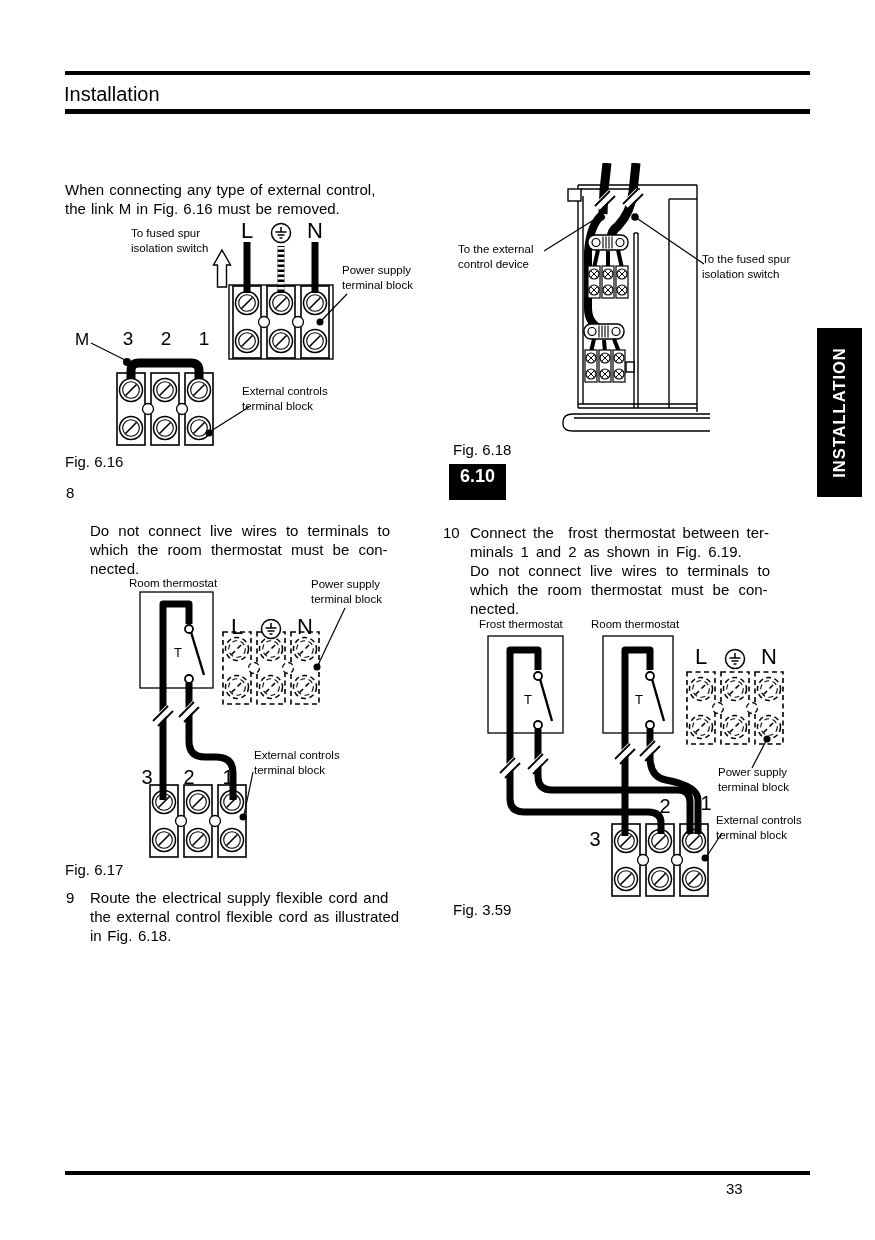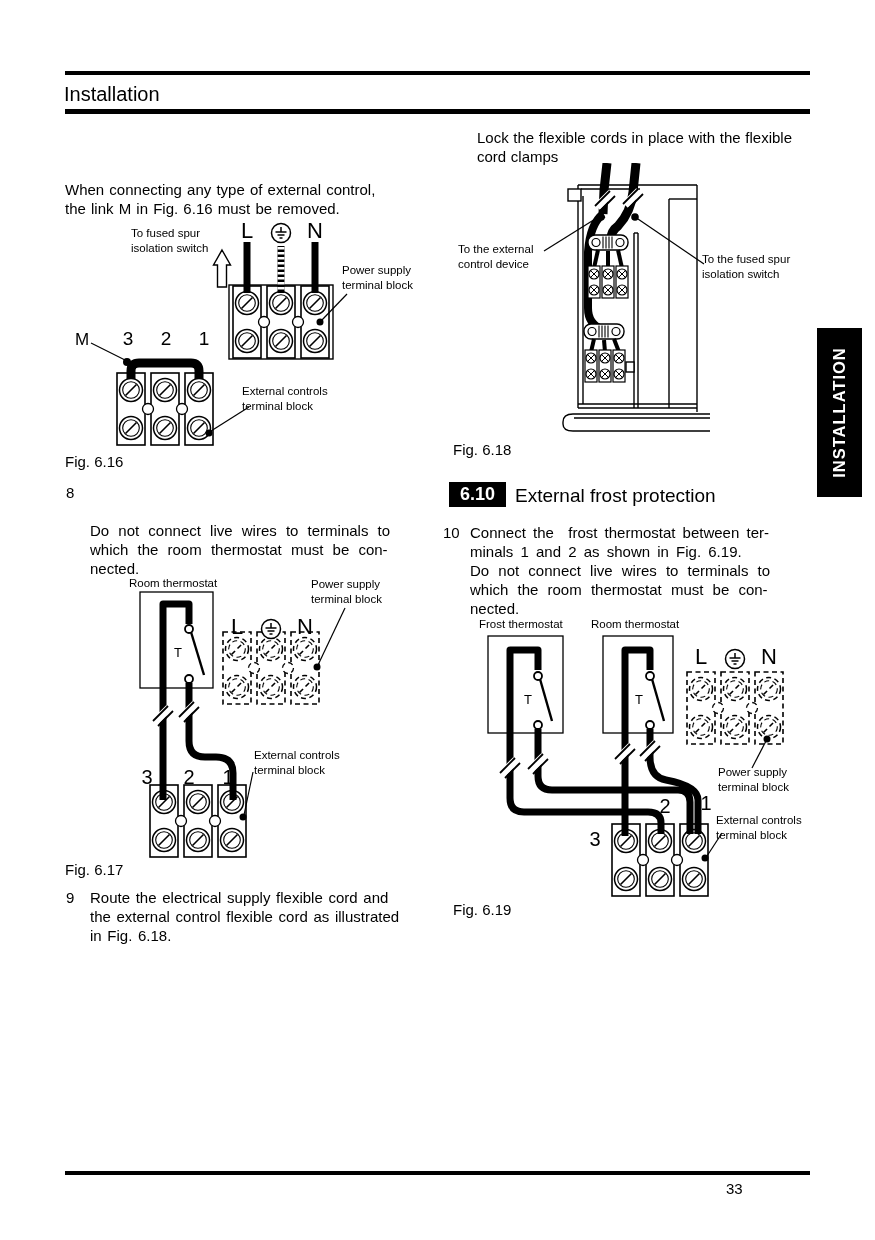--- a/index.html
+++ b/index.html
@@ -176,22 +176,20 @@
   <div class="t glyph fs20" style="left:220px;top:767px;width:16px">1</div>
   <div class="t lbl" style="left:254px;top:748px">External controls
 terminal block</div>
   <div class="t cap" style="left:65px;top:860px">Fig. 6.17</div>
 
   <div class="t" style="left:66px;top:888px">9</div>
   <div class="t ws15" style="left:90px;top:888px;width:340px">Route the electrical supply flexible cord and
 the external control flexible cord as illustrated
 in Fig. 6.18.</div>
 
-  <div class="t ws0" style="left:477px;top:128px;width:340px">Lock the flexible cords in place with the flexible
-cord clamps</div>
 
   <svg class="fig" style="left:445px;top:163px" width="370" height="272" viewBox="445 163 370 272">
     <g stroke="#000" stroke-width="1.4" fill="none">
       <line x1="578" y1="185" x2="697" y2="185"></line>
       <line x1="581" y1="189" x2="640" y2="189"></line>
       <line x1="578" y1="185" x2="578" y2="408"></line>
       <line x1="583" y1="196" x2="583" y2="404"></line>
       <line x1="697" y1="185" x2="697" y2="412"></line>
       <line x1="669" y1="199" x2="669" y2="408"></line>
       <line x1="669" y1="199" x2="697" y2="199"></line>
@@ -228,22 +226,21 @@
     <use href="#tblock-s" x="585" y="350"></use>
     <line x1="544" y1="251" x2="600" y2="216" stroke="#000" stroke-width="1.2"></line>
     <line x1="704" y1="264" x2="638" y2="219" stroke="#000" stroke-width="1.2"></line>
   </svg>
   <div class="t lbl" style="left:458px;top:242px">To the external
 control device</div>
   <div class="t lbl" style="left:702px;top:252px">To the fused spur
 isolation switch</div>
   <div class="t cap" style="left:453px;top:440px">Fig. 6.18</div>
 
-  <div class="badge" style="left:449px;top:482px;width:57px;height:25px">6.10</div>
-  <div class="t b fs19" style="left:515px;top:484px;line-height:23px">External frost protection</div>
+  <div class="badge" style="left:449px;top:464px;width:57px;height:36px">6.10</div>
 
   <div class="t" style="left:443px;top:523px">10</div>
   <div class="t ws3" style="left:470px;top:523px;width:345px">Connect the  frost thermostat between ter-
 minals 1 and 2 as shown in Fig. 6.19.</div>
   <div class="t b ws5" style="left:470px;top:561px;width:345px">Do not connect live wires to terminals to
 which the room thermostat must be con-
 nected.</div>
 
   <svg class="fig" style="left:445px;top:612px" width="372" height="292" viewBox="445 612 372 292">
     <rect x="488" y="636" width="75" height="97" fill="none" stroke="#000" stroke-width="1.3"></rect>
@@ -276,21 +273,21 @@
   <div class="t glyph fs22" style="left:761px;top:646px;width:16px">N</div>
   <div class="t glyph fs13" style="left:521px;top:693px;width:14px">T</div>
   <div class="t glyph fs13" style="left:632px;top:693px;width:14px">T</div>
   <div class="t glyph fs20" style="left:657px;top:796px;width:16px">2</div>
   <div class="t glyph fs20" style="left:699px;top:793px;width:14px">1</div>
   <div class="t glyph fs20" style="left:587px;top:829px;width:16px">3</div>
   <div class="t lbl" style="left:718px;top:765px">Power supply
 terminal block</div>
   <div class="t lbl" style="left:716px;top:813px">External controls
 terminal block</div>
-  <div class="t cap" style="left:453px;top:900px">Fig. 6.19</div>
+  <div class="t cap" style="left:453px;top:900px">Fig. 3.59</div>
 
   <div class="sidetab" style="left:817px;top:328px;width:45px;height:169px">
     <span>INSTALLATION</span>
   </div>
 
   <div class="rule" style="left:65px;top:1171px;width:745px;height:4px"></div>
   <div class="t" style="left:726px;top:1179px;width:80px;text-align:left">33</div>
 
 </div>
 

